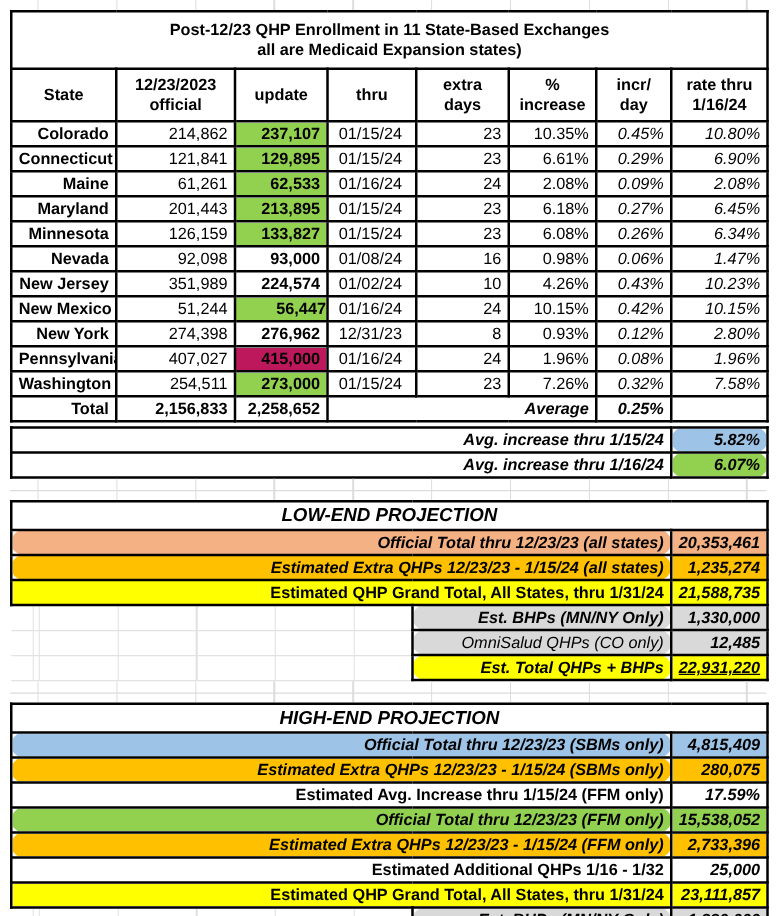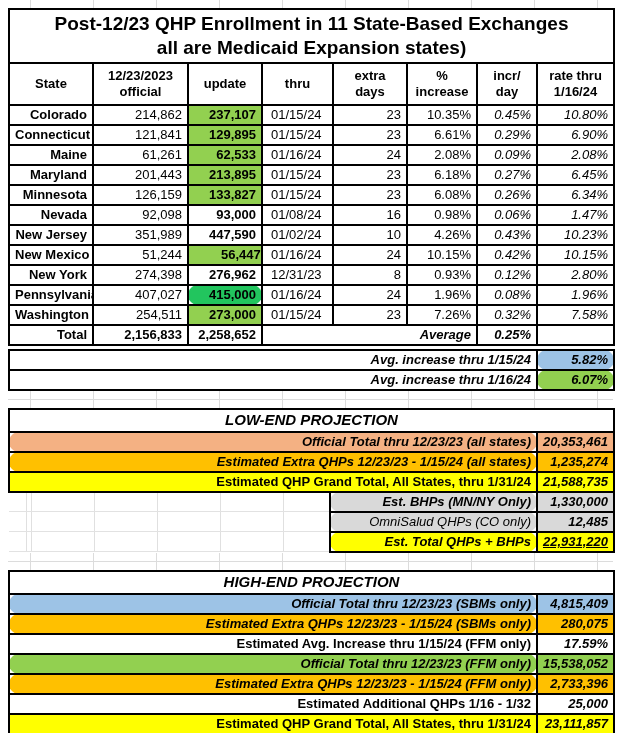--- a/index.html
+++ b/index.html
@@ -36,21 +36,21 @@
     vertical-align:middle;
   }
   #avg-table{margin-top:3px;}
   .proj td.spacer{
     border:none;
     border-bottom:1px solid #e2e2e2;
     background-image:repeating-linear-gradient(90deg,#e0e0e0 0 1px,transparent 1px 63px);
     background-position:22px 0;
   }
   .title-cell{height:40px;text-align:center;white-space:normal;padding:2px 4px;}
-  .title-cell .t{font-size:19px;font-weight:bold;line-height:1.25;}
+  .title-cell .t{font-size:13px;font-weight:bold;line-height:1.25;}
   th.colhead{height:40px;font-weight:bold;text-align:center;white-space:pre-line;font-size:13px;}
   .b{font-weight:bold;}
   .i{font-style:italic;border-radius:10px;}
   .r{text-align:right;}
   .l{text-align:left;padding-left:8px;}
   .proj .hdr{font-size:15px;font-weight:bold;font-style:italic;text-align:center;height:21px;}
   .proj td.val{font-weight:bold;font-style:italic;text-align:right;}
   .proj td.lbl{text-align:right;font-weight:bold;}
 </style>
 </head>
@@ -148,21 +148,21 @@
           <td class="b r" style="background: rgb(255, 255, 255);">93,000</td>
           <td class="l">01/08/24</td>
           <td class="r">16</td>
           <td class="r">0.98%</td>
           <td class="r i">0.06%</td>
           <td class="r i">1.47%</td>
         </tr>
         <tr style="height: 18px;">
           <td class="b r">New Jersey</td>
           <td class="r">351,989</td>
-          <td class="b r" style="background: rgb(255, 255, 255);">447,590</td>
+          <td class="b r" style="background: rgb(255, 255, 255);">224,574</td>
           <td class="l">01/02/24</td>
           <td class="r">10</td>
           <td class="r">4.26%</td>
           <td class="r i">0.43%</td>
           <td class="r i">10.23%</td>
         </tr>
         <tr style="height: 18px;">
           <td class="b r">New Mexico</td>
           <td class="r">51,244</td>
           <td class="b r" style="background: rgb(146, 208, 80); padding-left: 32px;">56,447</td>
@@ -178,21 +178,21 @@
           <td class="b r" style="background: rgb(255, 255, 255);">276,962</td>
           <td class="l">12/31/23</td>
           <td class="r">8</td>
           <td class="r">0.93%</td>
           <td class="r i">0.12%</td>
           <td class="r i">2.80%</td>
         </tr>
         <tr style="height: 18px;">
           <td class="b r">Pennsylvania</td>
           <td class="r">407,027</td>
-          <td class="b r" style="background: #22c55e; border-radius: 10px;">415,000</td>
+          <td class="b r" style="background: #be185d;">415,000</td>
           <td class="l">01/16/24</td>
           <td class="r">24</td>
           <td class="r">1.96%</td>
           <td class="r i">0.08%</td>
           <td class="r i">1.96%</td>
         </tr>
         <tr style="height: 18px;">
           <td class="b r">Washington</td>
           <td class="r">254,511</td>
           <td class="b r" style="background: rgb(146, 208, 80);">273,000</td>

